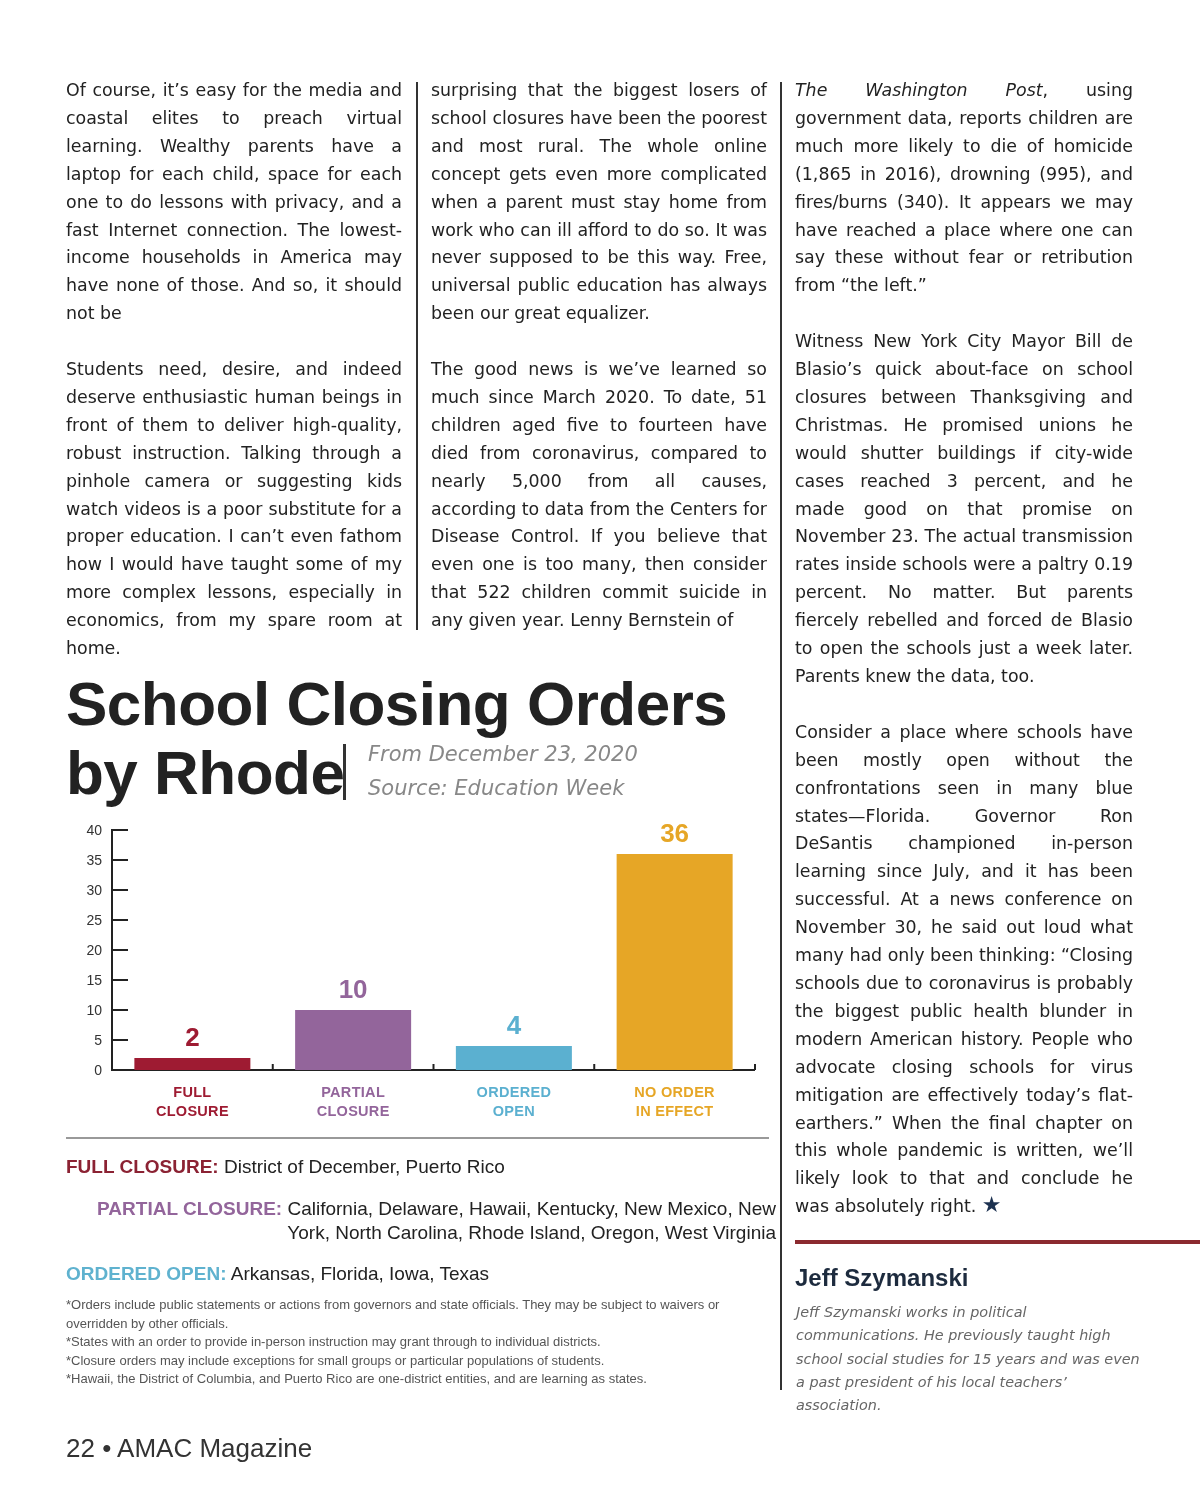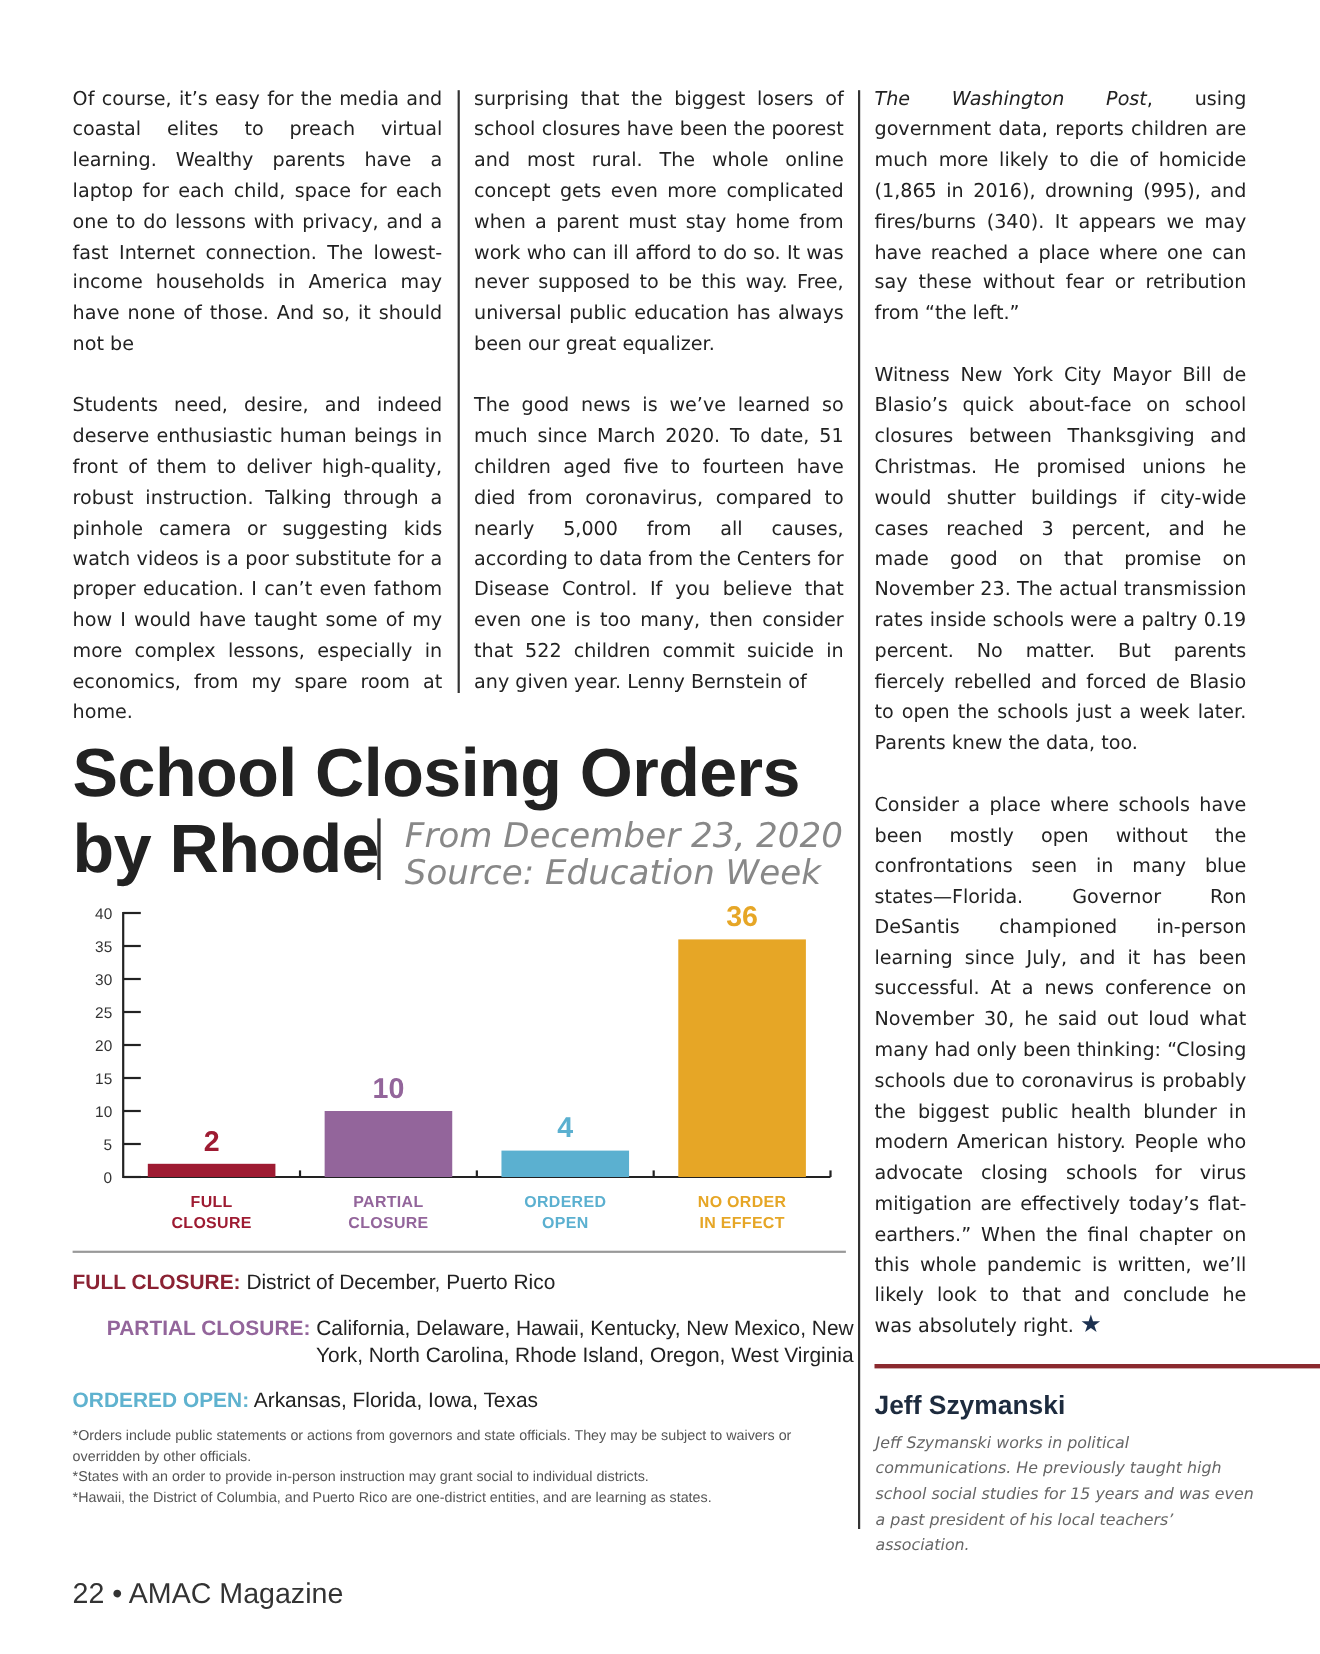--- a/index.html
+++ b/index.html
@@ -17,21 +17,21 @@
   #rule1 { left: 416px; top: 82px; height: 548px; }
   #rule2 { left: 780px; top: 82px; height: 1308px; }
 
   .em { font-style: italic; }
 
   
   #chart-title-1, #chart-title-2 { position: absolute; font-family: "Liberation Sans", sans-serif; font-weight: bold; font-size: 62px; color: #222; letter-spacing: -0.5px; line-height: 1; }
   #chart-title-1 { left: 66px; top: 673px; }
   #chart-title-2 { left: 66px; top: 742px; }
   #title-divider { position: absolute; left: 343px; top: 744px; width: 3px; height: 56px; background: #333; }
-  .subtitle { position: absolute; left: 368px; font-family: "DejaVu Sans", sans-serif; font-style: italic; font-weight: 200; font-size: 31px; color: #888; }
+  .subtitle { position: absolute; left: 368px; font-family: "DejaVu Sans", sans-serif; font-style: italic; font-weight: 200; font-size: 21px; color: #888; }
   #subtitle-date { top: 742px; }
   #subtitle-source { top: 776px; }
 
   #chart-svg { position: absolute; left: 0; top: 0; width: 1200px; height: 1504px; pointer-events: none; }
   .ytick-label { font-family: "Liberation Sans", sans-serif; font-size: 14px; fill: #333; }
   .bar-value { font-family: "Liberation Sans", sans-serif; font-weight: bold; font-size: 26px; }
   .cat-label { font-family: "Liberation Sans", sans-serif; font-weight: bold; font-size: 14.5px; letter-spacing: 0.3px; }
 
   #chart-bottom-rule { position: absolute; left: 66px; top: 1137px; width: 703px; height: 1.5px; background: #999; }
 
@@ -131,21 +131,22 @@
   <span class="lbl" style="color: rgb(147, 101, 155);">PARTIAL CLOSURE:</span>
   <span>California, Delaware, Hawaii, Kentucky, New Mexico, New York, North Carolina, Rhode Island, Oregon, West Virginia</span>
 </div>
 <div id="legend-open" class="legend-row">
   <span class="lbl" style="color: rgb(95, 178, 207);">ORDERED OPEN:</span>
   <span>Arkansas, Florida, Iowa, Texas</span>
 </div>
 
 <div id="footnotes">
   <div>*Orders include public statements or actions from governors and state officials. They may be subject to waivers or overridden by other officials.</div>
-  <div>*States with an order to provide in-person instruction may grant social to individual districts.</div>
+  <div>*States with an order to provide in-person instruction may grant through to individual districts.</div>
+  <div>*Closure orders may include exceptions for small groups or particular populations of students.</div>
   <div>*Hawaii, the District of Columbia, and Puerto Rico are one-district entities, and are learning as states.</div>
 </div>
 
 <div id="bio-rule"></div>
 <div id="bio-name">Jeff Szymanski</div>
 <div id="bio-text">Jeff Szymanski works in political communications. He previously taught high school social studies for 15 years and was even a past president of his local teachers’ association.</div>
 
 <div id="page-footer">22 • AMAC Magazine</div>
 
 </body></html>

